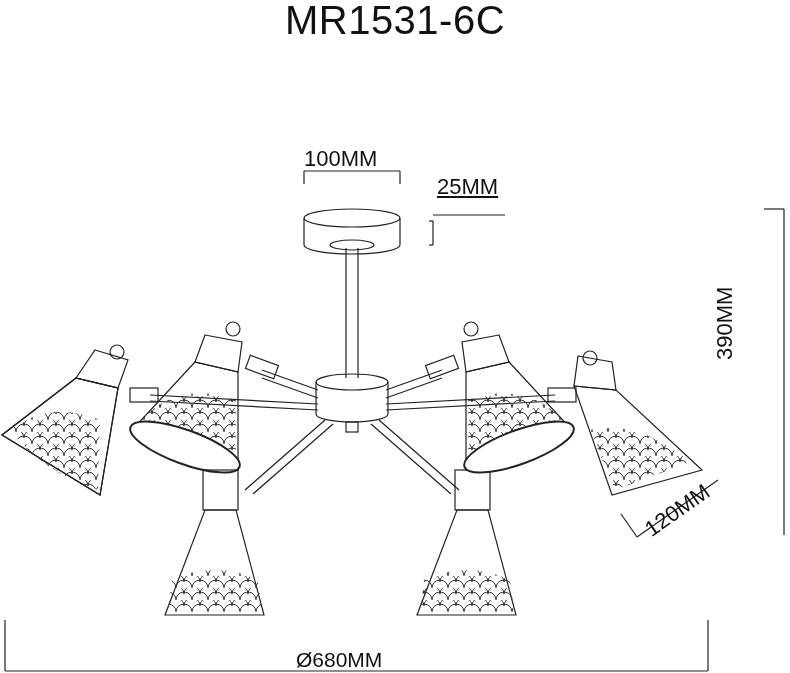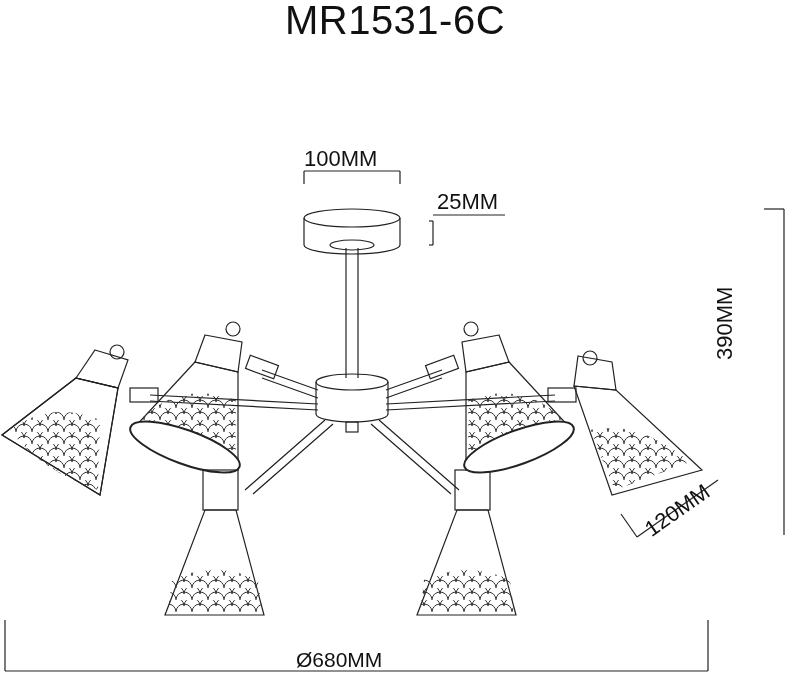--- a/index.html
+++ b/index.html
@@ -122,16 +122,16 @@
 
   <g>
     <circle cx="590" cy="358" r="7"></circle>
     <path d="M578 356 L612 362 L616 390 L574 386 Z"></path>
     <path d="M574 386 L616 390 L702 470 L612 495 Z"></path>
     <path d="M590 430 Q640 420 690 462 L615 490 Z" fill="url(#scales)" stroke="none"></path>
   </g>
 </svg>
 
 <div class="dim" style="left:304px; top:146px;">100MM</div>
-<div class="dim" style="left:437px; top:189px;">25MM</div>
+<div class="dim" style="left:437px; top:174px;text-decoration:underline;">25MM</div>
 <div class="dim" style="left:712px; top:360px; transform:rotate(-90deg); transform-origin:left top;">390MM</div>
 <div class="dim" style="left:640px; top:521px; transform:rotate(-35deg); transform-origin:left top;">120MM</div>
 <div class="dim" style="left:296px; top:648px; font-size:21px;">Ø680MM</div>
 
 </body></html>

